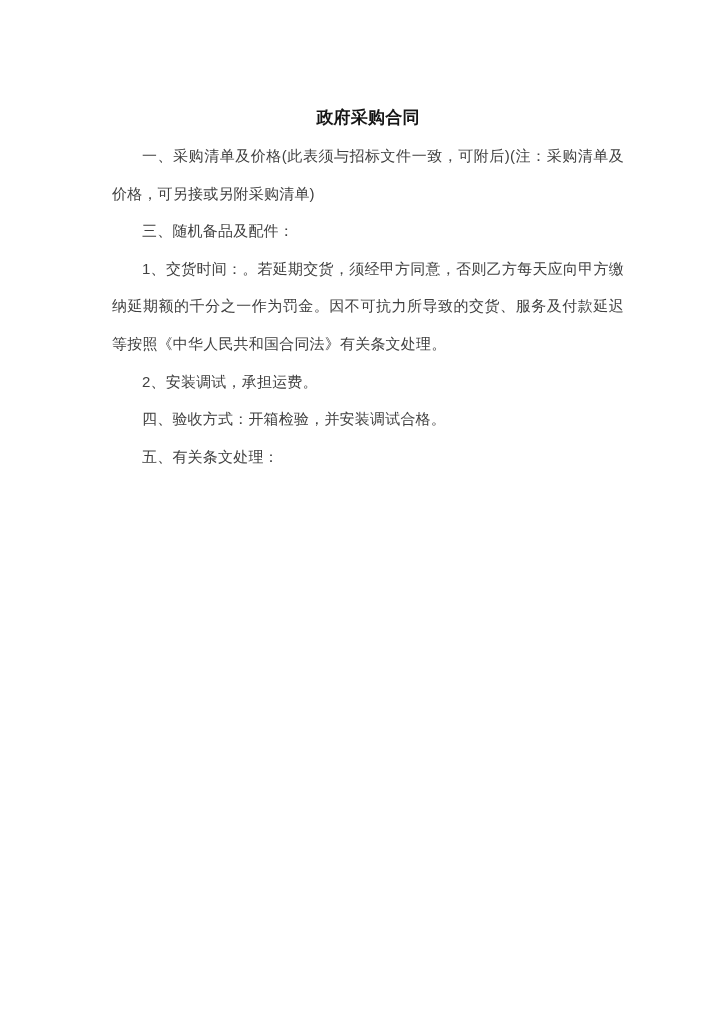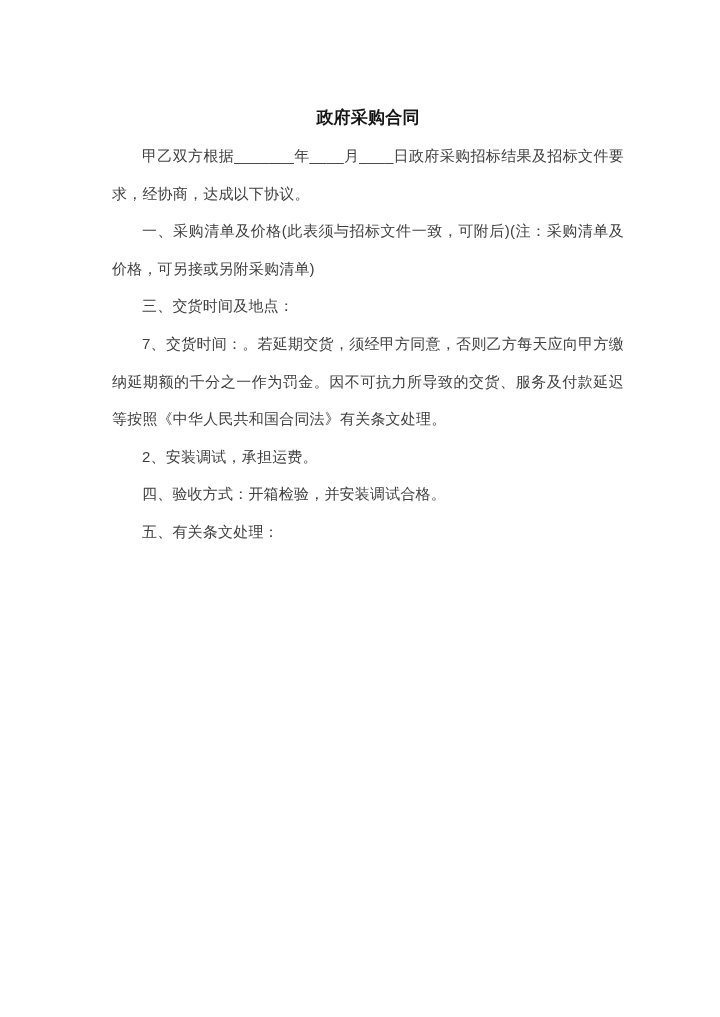--- a/index.html
+++ b/index.html
@@ -41,22 +41,21 @@
     text-indent: 2em;
   }
 </style>
 </head>
 <body>
 
 <div class="page">
   <div class="content">
     <h1 class="title">政府采购合同</h1>
     <div id="paragraphs">
-        <p class="para">甲乙双方根据_______年____月____日政府采购招标结果及招标文件要求，经协商，达成以下协议。</p>
         <p class="para">一、采购清单及价格(此表须与招标文件一致，可附后)(注：采购清单及价格，可另接或另附采购清单)</p>
-        <p class="para">三、交货时间及地点：</p>
-        <p class="para">7、交货时间：。若延期交货，须经甲方同意，否则乙方每天应向甲方缴纳延期额的千分之一作为罚金。因不可抗力所导致的交货、服务及付款延迟等按照《中华人民共和国合同法》有关条文处理。</p>
+        <p class="para">三、随机备品及配件：</p>
+        <p class="para">1、交货时间：。若延期交货，须经甲方同意，否则乙方每天应向甲方缴纳延期额的千分之一作为罚金。因不可抗力所导致的交货、服务及付款延迟等按照《中华人民共和国合同法》有关条文处理。</p>
         <p class="para">2、安装调试，承担运费。</p>
         <p class="para">四、验收方式：开箱检验，并安装调试合格。</p>
         <p class="para">五、有关条文处理：</p>
       </div>
   </div>
 </div>
 
 </body></html>

